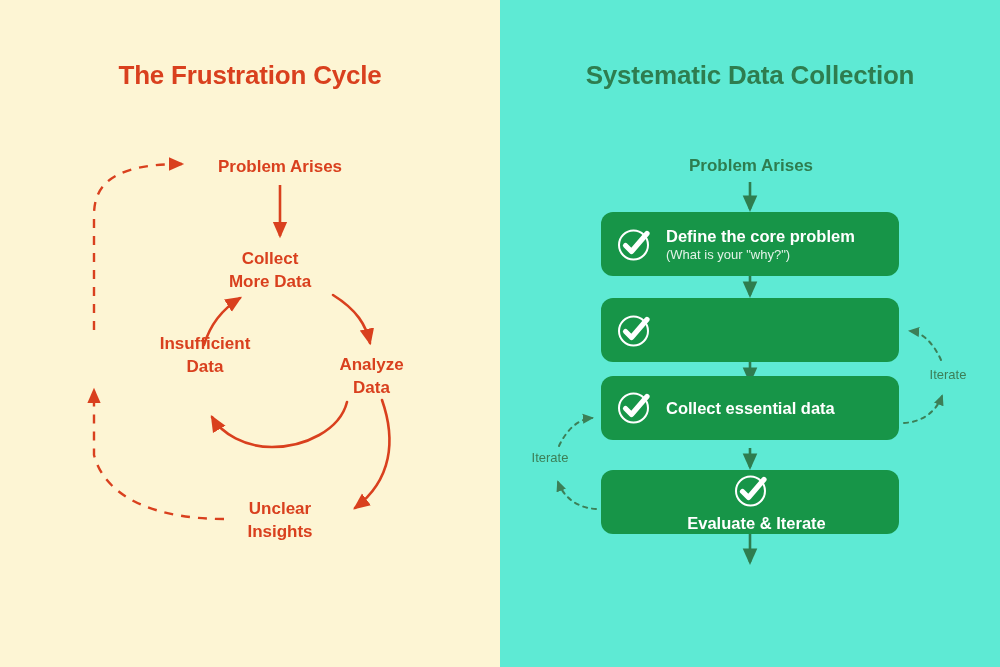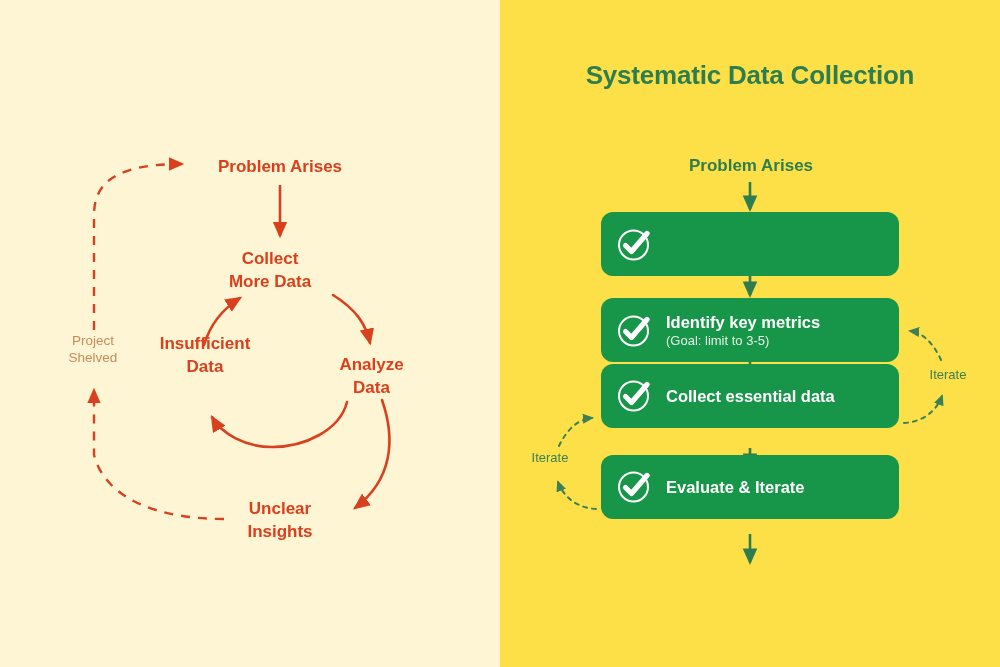--- a/index.html
+++ b/index.html
@@ -24,21 +24,21 @@
     position: relative;
     height: 667px;
     box-sizing: border-box;
   }
   #panel-left {
     width: 500px;
     background: #FDF5D4;
   }
   #panel-right {
     width: 500px;
-    background: #fde047;
+    background: #5eead4;
     text-decoration: underline;
   }
   .panel-title {
     position: absolute;
     left: 0;
     width: 100%;
     text-align: center;
     font-size: 26px;
     font-weight: bold;
     letter-spacing: -0.2px;
@@ -109,22 +109,22 @@
     height: 64px;
     background: #179548;
     border-radius: 12px;
     box-sizing: border-box;
     display: flex;
     align-items: center;
     padding-left: 13px;
   }
   #step-1 { top: 212px; }
   #step-2 { top: 298px; }
-  #step-3 { top: 364px; }
-  #step-4 { top: 455px; }
+  #step-3 { top: 376px; }
+  #step-4 { top: 470px; flex-direction: column; }
 
   .check-icon {
     flex: 0 0 auto;
     width: 42px;
     height: 42px;
     margin-right: 10px;
   }
   .step-text {
     display: flex;
     flex-direction: column;
@@ -153,20 +153,21 @@
   #iterate-left  { left: 515px; top: 450px; }
   #iterate-right { left: 913px; top: 367px; }
 </style>
 </head>
 <body>
 
 <div id="root">
 
   <div class="panel" id="panel-left">
 
+    <div class="panel-title" id="title-left">The Frustration Cycle</div>
 
     <svg class="svg-layer" id="left-svg" viewBox="0 0 500 667">
       <defs>
         <marker id="arrR" markerWidth="7" markerHeight="7" refX="5.5" refY="3.2" orient="auto" markerUnits="strokeWidth">
           <path d="M0,0.4 L6.4,3.2 L0,6 z" fill="#D9401E"></path>
         </marker>
         <marker id="arrRd" markerWidth="7" markerHeight="7" refX="5.5" refY="3.2" orient="auto" markerUnits="strokeWidth">
           <path d="M0,0.4 L6.4,3.2 L0,6 z" fill="#D9401E"></path>
         </marker>
       </defs>
@@ -193,22 +194,20 @@
 
     <div class="cyc-label" id="lbl-insufficient">Insufficient
 Data</div>
 
     <div class="cyc-label" id="lbl-analyze">Analyze
 Data</div>
 
     <div class="cyc-label" id="lbl-unclear">Unclear
 Insights</div>
 
-    <div id="lbl-project-shelved">Project
-Shelved</div>
   </div>
 
   <div class="panel" id="panel-right">
 
     <div class="panel-title" id="title-right">Systematic Data Collection</div>
 
     <svg class="svg-layer" id="right-svg" viewBox="0 0 500 667">
       <defs>
         <marker id="arrG" markerWidth="7" markerHeight="7" refX="5.2" refY="3.2" orient="auto" markerUnits="strokeWidth">
           <path d="M0,0.4 L6.4,3.2 L0,6 z" fill="#2E7D4F"></path>
@@ -237,33 +236,33 @@
 
     <div class="flow-cap" id="cap-top">Problem Arises</div>
 
     <div class="step-box" id="step-1">
       <span class="check-icon">
         <svg viewBox="0 0 42 42" width="42" height="42">
           <circle cx="19.5" cy="22" r="14.5" fill="none" stroke="#ffffff" stroke-width="2"></circle>
           <path d="M11.5,22.5 L17.5,28.5 L33,10.5" fill="none" stroke="#ffffff" stroke-width="5.2" stroke-linecap="round" stroke-linejoin="round"></path>
         </svg>
       </span>
+      <span class="step-text">
+        <span class="step-title">Define the core problem</span>
+        <span class="step-sub">(What is your "why?")</span>
+      </span>
     </div>
 
     <div class="step-box" id="step-2">
       <span class="check-icon">
         <svg viewBox="0 0 42 42" width="42" height="42">
           <circle cx="19.5" cy="22" r="14.5" fill="none" stroke="#ffffff" stroke-width="2"></circle>
           <path d="M11.5,22.5 L17.5,28.5 L33,10.5" fill="none" stroke="#ffffff" stroke-width="5.2" stroke-linecap="round" stroke-linejoin="round"></path>
         </svg>
       </span>
-      <span class="step-text">
-        <span class="step-title">Identify key metrics</span>
-        <span class="step-sub">(Goal: limit to 3-5)</span>
-      </span>
     </div>
 
     <div class="step-box single" id="step-3">
       <span class="check-icon">
         <svg viewBox="0 0 42 42" width="42" height="42">
           <circle cx="19.5" cy="21" r="14.5" fill="none" stroke="#ffffff" stroke-width="2"></circle>
           <path d="M11.5,21.5 L17.5,27.5 L33,9.5" fill="none" stroke="#ffffff" stroke-width="5.2" stroke-linecap="round" stroke-linejoin="round"></path>
         </svg>
       </span>
       <span class="step-text">

